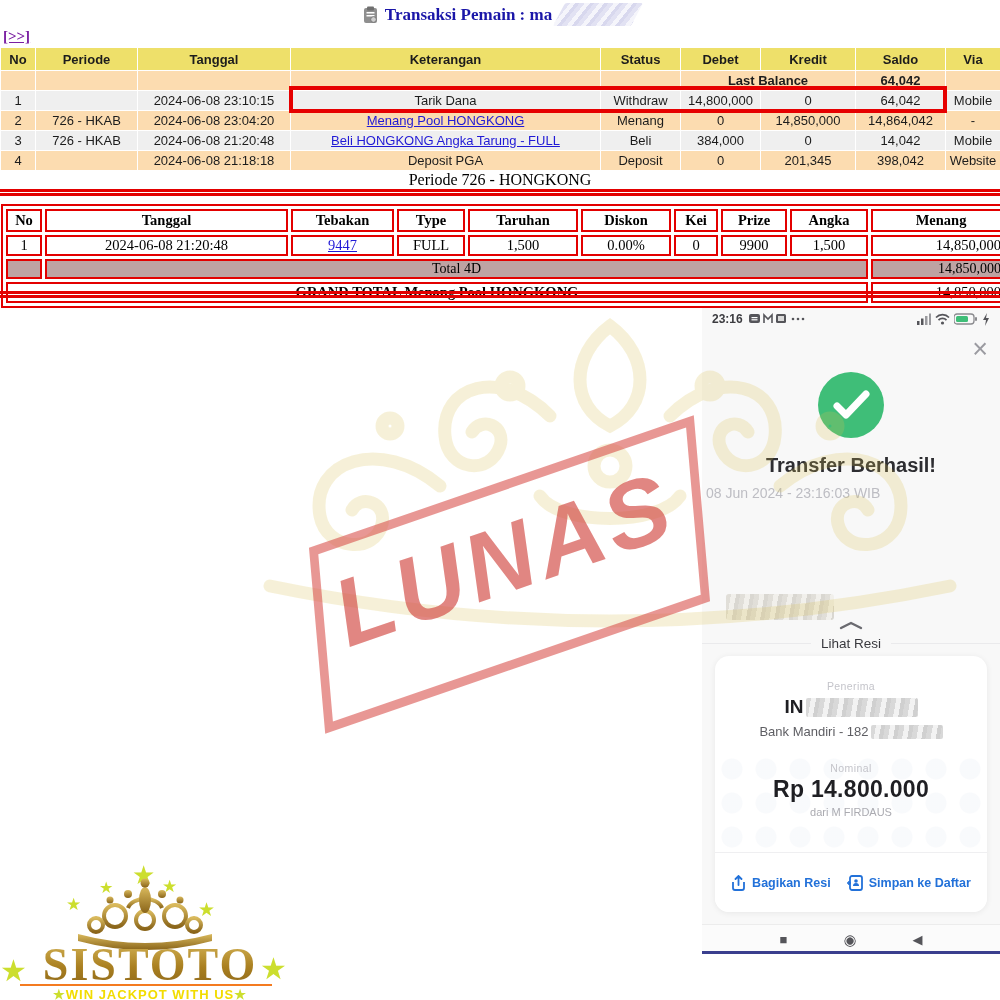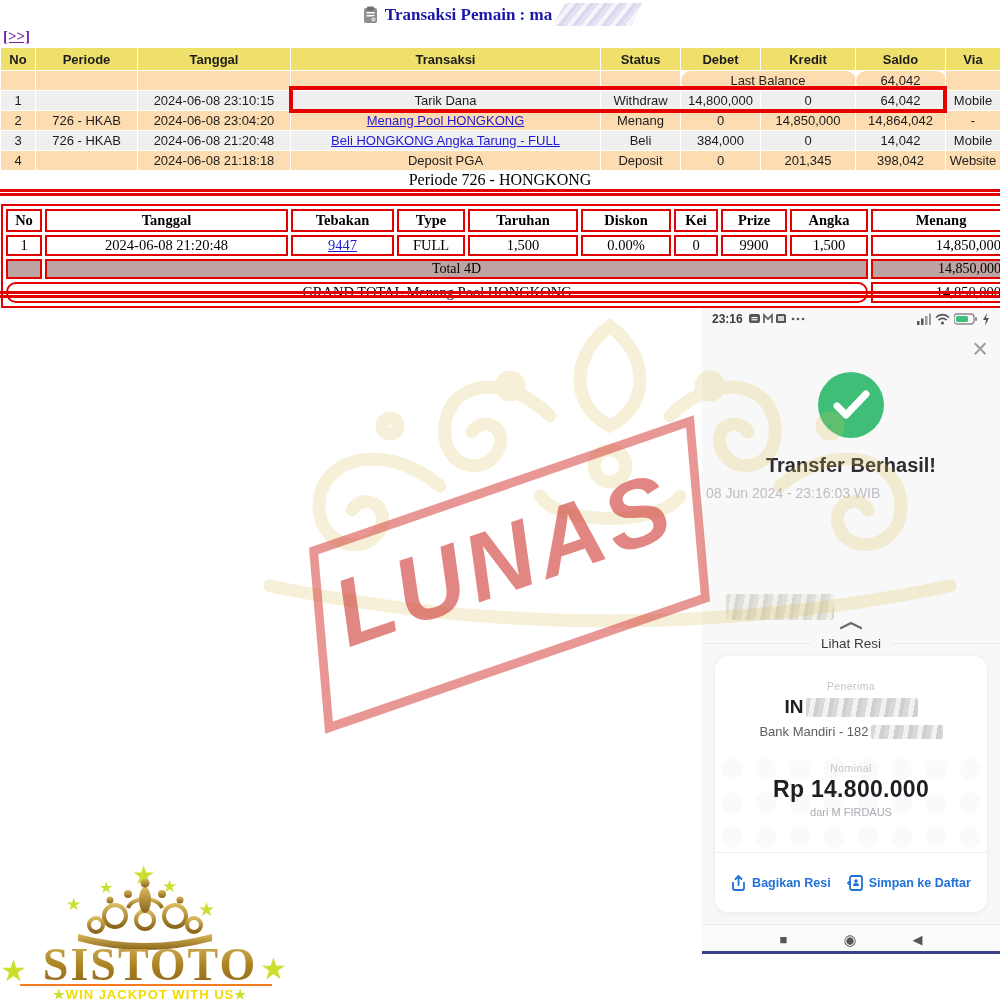--- a/index.html
+++ b/index.html
@@ -21,21 +21,21 @@
               font-size:13px; z-index:5; table-layout:fixed; }
   .tx-table th { background:#EEE06A; font-weight:bold; color:#1c1c1c; height:23px;
                  border:1px solid #ffffff; font-size:13px; }
   .tx-table td { height:20px; border:1px solid #ffffff; text-align:center; padding:0 3px;
                  color:#1c1c1c; overflow:hidden; white-space:nowrap; }
   .row-gray  td { background:#EFEFEF; }
   .row-peach td { background:#FCDCB0; }
   .status-red { color:#F94F45; }
   .num-blue { color:#2222CC; }
   .cell-link { color:#2019D6; text-decoration:underline; cursor:pointer; }
-  .bold { font-weight:normal;border-radius:10px; }
+  .bold { font-weight:bold; }
   .highlight-box { position:absolute; left:289px; top:86px; width:658px; height:27px;
                    border:4px solid #E60000; z-index:7; pointer-events:none; }
 
   
   .period-title { position:absolute; top:171px; left:0; width:100%; text-align:center;
                   font-family:"Liberation Serif", serif; font-size:16px; color:#000; z-index:5; }
   .red-double { position:absolute; left:0; width:1000px; height:7px;
                 border-top:3px solid #E30000; border-bottom:3px solid #E30000; z-index:5; }
 
   .bet-table { position:absolute; top:204px; left:1px; width:998px; border-collapse:separate;
@@ -158,21 +158,21 @@
         <col style="width:80px">
         <col style="width:95px">
         <col style="width:90px">
         <col style="width:55px">
     </colgroup>
     <tbody>
         <tr>
       <th>No</th>
       <th>Periode</th>
       <th>Tanggal</th>
-      <th>Transaksi</th>
+      <th>Keterangan</th>
       <th>Status</th>
       <th>Debet</th>
       <th>Kredit</th>
       <th>Saldo</th>
       <th>Via</th>
     </tr>
     <tr class="row-peach">
       <td></td>
           <td></td>
       <td></td>

